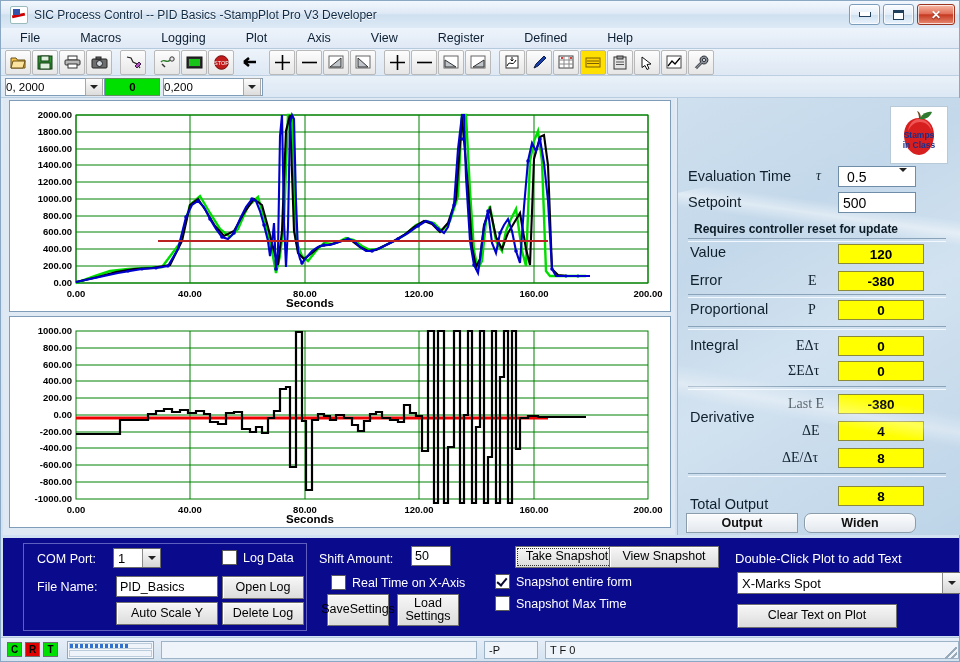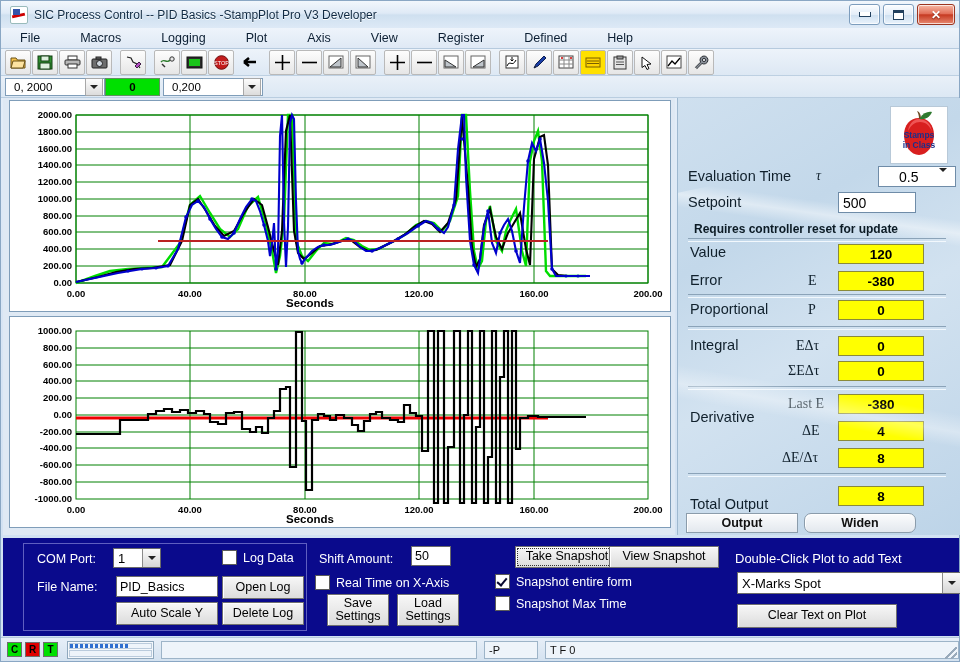--- a/index.html
+++ b/index.html
@@ -89,21 +89,21 @@
     position:absolute;left:0;top:75px;width:958px;height:22px;
     background:linear-gradient(180deg,#e9f0f8,#dce8f4);
     display:flex;align-items:center;padding-left:4px;box-sizing:border-box;
     border-bottom:1px solid #b9cde0;
   }
   .combo{
     height:18px;border:1px solid #7f9db9;background:#fff;
     display:flex;align-items:center;box-sizing:border-box;font-size:11.5px;color:#000;
     position:relative;
   }
-  .combo .txt{padding-left:8px;flex:1;white-space:nowrap;overflow:hidden;}
+  .combo .txt{padding-left:0;flex:1;white-space:nowrap;overflow:hidden;}
   .combo .arrow{
     width:16px;height:16px;margin:0 1px 0 0;flex:0 0 auto;
     background:linear-gradient(180deg,#fcfcfc,#dcdcdc);
     border:1px solid #a8a8a8;border-radius:1px;
     display:flex;align-items:center;justify-content:center;
   }
   .caret{width:0;height:0;border-left:4px solid transparent;border-right:4px solid transparent;border-top:4px solid #222;}
   .actual-box{
     flex:1;height:18px;margin:0 3px;background:#fff;border:1px solid #7f9db9;
     display:flex;align-items:center;justify-content:center;
@@ -154,21 +154,21 @@
     display:flex;align-items:center;justify-content:center;overflow:hidden;
   }
   .row{position:absolute;display:flex;align-items:center;}
   .lbl{font-size:14.5px;color:#10202c;white-space:nowrap;}
   .sym{font-size:14px;color:#10202c;font-family:"Liberation Serif",serif;font-style:italic;}
   .sym.up{font-style:normal;}
   .fld{
     background:#fff;border:1px solid #6f8ca8;height:21px;box-sizing:border-box;
     font-size:14px;color:#000;display:flex;align-items:center;padding-left:4px;
   }
-  .fld.combo2{padding-left:16px;margin-left:40px;}
+  .fld.combo2{padding-left:4px;}
   .ybox{
     background:#ffff00;border:1px solid #8a8a3a;height:20px;width:86px;box-sizing:border-box;
     display:flex;align-items:center;justify-content:center;
     font-size:13.5px;font-weight:bold;color:#000;
   }
   .divider{
     position:absolute;height:2px;border-top:1px solid #8ba3b8;border-bottom:1px solid #f2f8fd;
   }
   .reqnote{font-size:12px;font-weight:bold;color:#0b1a24;}
   .pbtn{
@@ -736,26 +736,26 @@
     <div class="bb-btn" style="left:219px;top:64px;width:82px;height:23px;">Delete Log</div>
 
     <div class="chk" style="left:219px;top:12px;">
       <div class="bx"></div>
       <span>Log Data</span>
     </div>
 
     <div class="bb-label" style="left:316px;top:14px;">Shift Amount:</div>
     <div class="bb-input" style="left:408px;top:8px;width:40px;height:20px;">50</div>
 
-    <div class="chk" style="left:312px;top:37px;">
+    <div class="chk" style="left:328px;top:37px;">
       <div class="bx"></div>
       <span>Real Time on X-Axis</span>
     </div>
 
-    <div class="bb-btn" style="left:324px;top:56px;width:62px;height:32px;flex-direction:column;">
+    <div class="bb-btn" style="left:324px;top:56px;width:62px;height:32px;flex-direction:row;">
       <span>Save</span>
       <span>Settings</span>
     </div>
     <div class="bb-btn" style="left:394px;top:56px;width:62px;height:32px;flex-direction:column;">
       <span>Load</span>
       <span>Settings</span>
     </div>
 
     <div class="bb-btn focus" style="left:512px;top:8px;width:104px;height:22px;">Take Snapshot</div>
     <div class="bb-btn" style="left:606px;top:8px;width:110px;height:22px;">View Snapshot</div>

